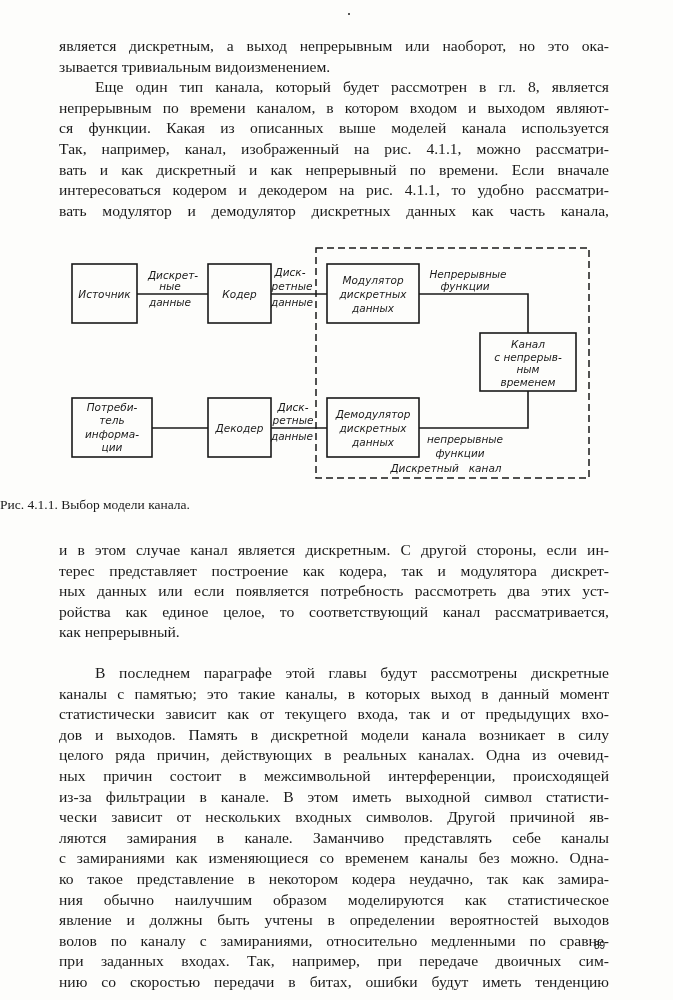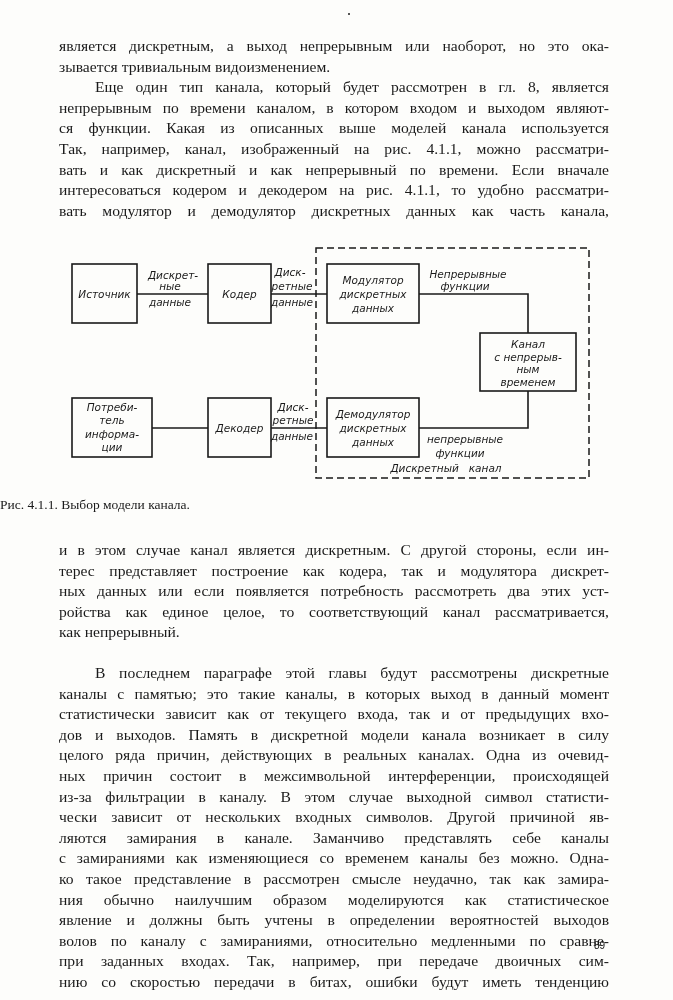--- a/index.html
+++ b/index.html
@@ -99,25 +99,25 @@
     <span class="line">ройства как единое целое, то соответствующий канал рассматривается,</span>
     <span class="line last">как непрерывный.</span>
   </div>
 <div class="para" id="p4" style="top:663px;">
     <span class="line indent">В последнем параграфе этой главы будут рассмотрены дискретные</span>
     <span class="line">каналы с памятью; это такие каналы, в которых выход в данный момент</span>
     <span class="line">статистически зависит как от текущего входа, так и от предыдущих вхо-</span>
     <span class="line">дов и выходов. Память в дискретной модели канала возникает в силу</span>
     <span class="line">целого ряда причин, действующих в реальных каналах. Одна из очевид-</span>
     <span class="line">ных причин состоит в межсимвольной интерференции, происходящей</span>
-    <span class="line">из-за фильтрации в каналу. В этом случае выходной символ статисти-</span>
+    <span class="line">из-за фильтрации в канале. В этом иметь выходной символ статисти-</span>
     <span class="line">чески зависит от нескольких входных символов. Другой причиной яв-</span>
     <span class="line">ляются замирания в канале. Заманчиво представлять себе каналы</span>
     <span class="line">с замираниями как изменяющиеся со временем каналы без можно. Одна-</span>
-    <span class="line">ко такое представление в рассмотрен смысле неудачно, так как замира-</span>
+    <span class="line">ко такое представление в некотором кодера неудачно, так как замира-</span>
     <span class="line">ния обычно наилучшим образом моделируются как статистическое</span>
     <span class="line">явление и должны быть учтены в определении вероятностей выходов</span>
     <span class="line">волов по каналу с замираниями, относительно медленными по сравне-</span>
     <span class="line">при заданных входах. Так, например, при передаче двоичных сим-</span>
     <span class="line">нию со скоростью передачи в битах, ошибки будут иметь тенденцию</span>
   </div>
 
 <div class="pagenum">89</div>
 
 </body></html>

